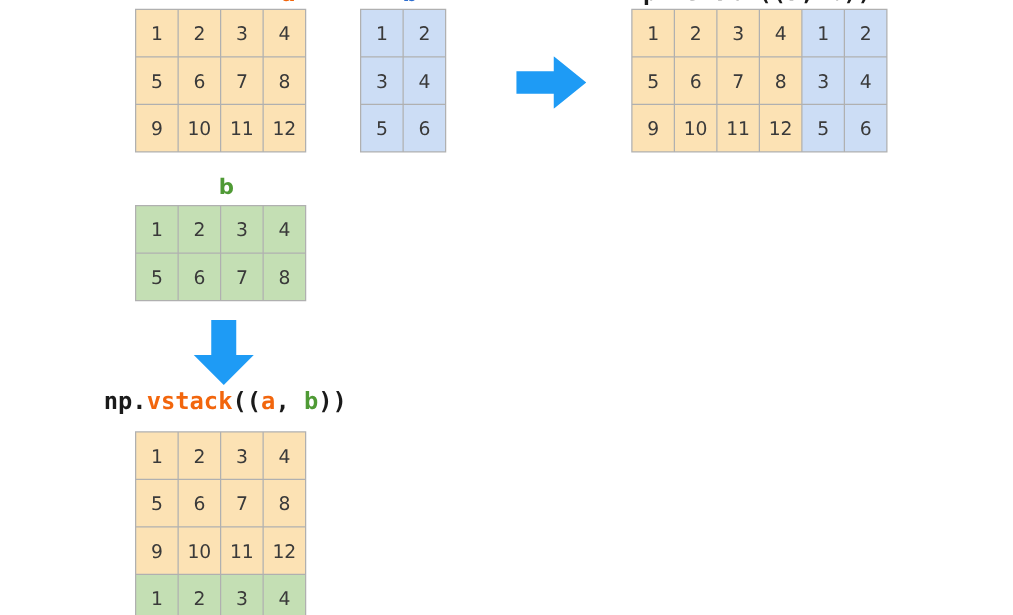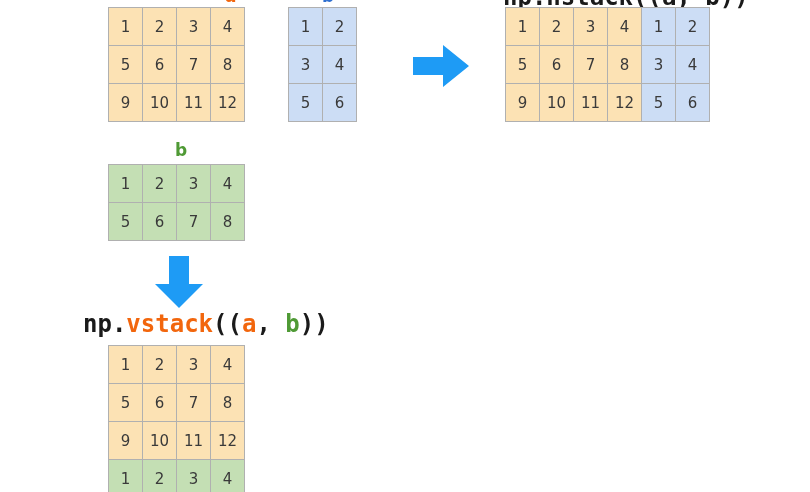--- a/index.html
+++ b/index.html
@@ -54,21 +54,21 @@
     white-space: nowrap;
   }
   .cap-a { color: #f2660d; }
   .cap-b { color: #4f9a35; }
   .cap-blue { color: #2f6fd0; }
 
   
   .codeline {
     position: absolute;
     font-family: "DejaVu Sans Mono", "Liberation Mono", monospace;
-    font-size: 24px;
+    font-size: 19px;
     font-weight: bold;
     white-space: pre;
     color: #1a1a1a;
   }
   .codeline .fn { color: #f2660d; }
   .codeline .va { color: #f2660d; }
   .codeline .vb { color: #4f9a35; }
 
   
   .arrow { position: absolute; }

